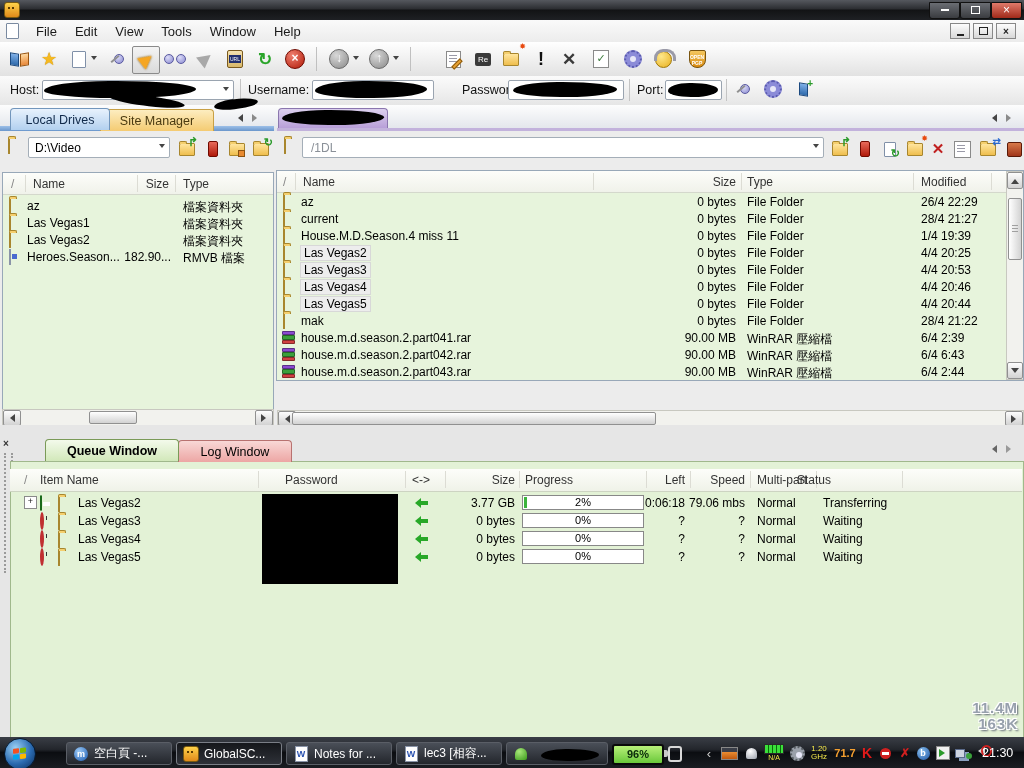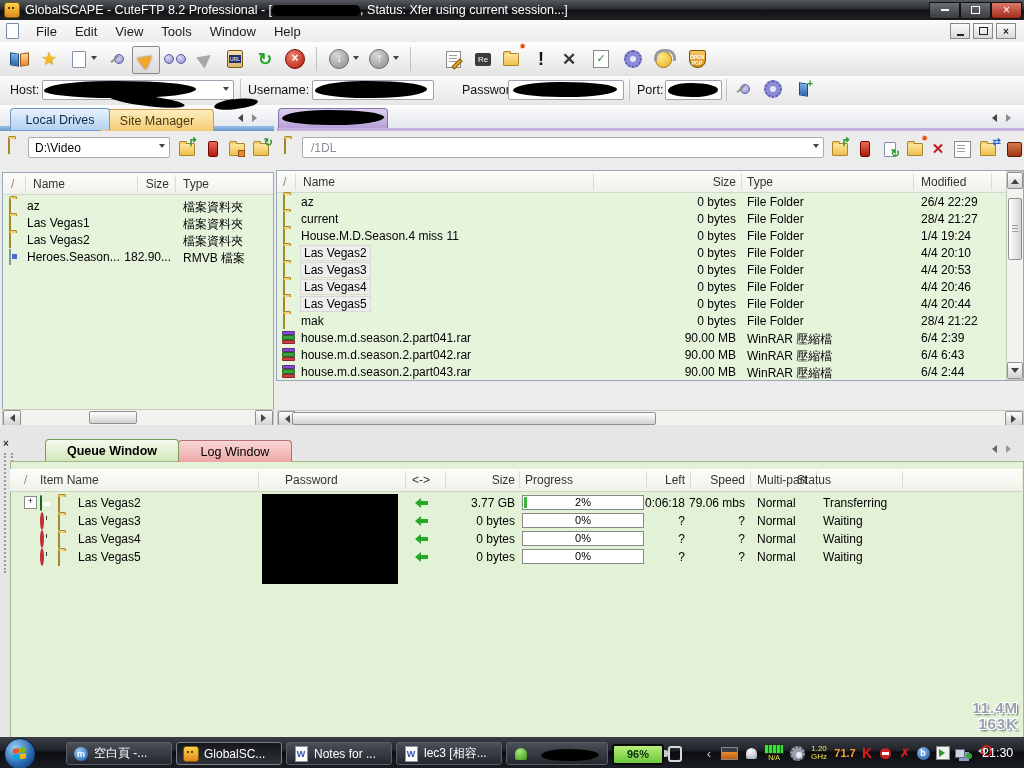--- a/index.html
+++ b/index.html
@@ -169,23 +169,20 @@
   .tray{position:absolute;top:742px;width:18px;height:22px;display:flex;align-items:center;justify-content:center;color:#ddd;}
   .clocktx{position:absolute;left:982px;top:746px;color:#fff;font-size:12.5px;}
 </style>
 </head>
 <body>
 
 <div id="screen">
 
   <div id="titlebar" class="a">
     <span class="appico"></span>
-    <span class="nw" style="font-size:12.5px;">
-      <span>GlobalSCAPE - CuteFTP 8.2 Professional - [</span><span style="display:inline-block;width:88px;height:11px;background:#000;border-radius:5px;vertical-align:middle;"></span><span>, Status: Xfer using current session...]</span>
-    </span>
     <span style="flex:1"></span>
     <span class="wbtn">
         <span class="dash"></span>
       </span>
     <span class="wbtn">
         <span class="rest"></span>
       </span>
     <span class="wbtn close" style="margin-right:2px;">×</span>
   </div>
 
@@ -464,28 +461,28 @@
       <span class="cell" style="left:24px;">current</span>
       <span class="cell rt" style="left:360px;width:99px;">0 bytes</span>
       <span class="cell" style="left:470px;">File Folder</span>
       <span class="cell" style="left:644px;">28/4 21:27</span>
     </div>
     <div class="row" style="top:56px;">
       <span class="cell" style="left:6px;"><span class="fold"></span></span>
       <span class="cell" style="left:24px;">House.M.D.Season.4 miss 11</span>
       <span class="cell rt" style="left:360px;width:99px;">0 bytes</span>
       <span class="cell" style="left:470px;">File Folder</span>
-      <span class="cell" style="left:644px;">1/4 19:24</span>
+      <span class="cell" style="left:644px;">1/4 19:39</span>
     </div>
     <div class="row" style="top:73px;">
       <span class="cell" style="left:6px;"><span class="fold"></span></span>
       <span class="cell sel" style="left:24px;padding:0 3px;">Las Vegas2</span>
       <span class="cell rt" style="left:360px;width:99px;">0 bytes</span>
       <span class="cell" style="left:470px;">File Folder</span>
-      <span class="cell" style="left:644px;">4/4 20:10</span>
+      <span class="cell" style="left:644px;">4/4 20:25</span>
     </div>
     <div class="row" style="top:90px;">
       <span class="cell" style="left:6px;"><span class="fold"></span></span>
       <span class="cell sel" style="left:24px;padding:0 3px;">Las Vegas3</span>
       <span class="cell rt" style="left:360px;width:99px;">0 bytes</span>
       <span class="cell" style="left:470px;">File Folder</span>
       <span class="cell" style="left:644px;">4/4 20:53</span>
     </div>
     <div class="row" style="top:107px;">
       <span class="cell" style="left:6px;"><span class="fold"></span></span>

